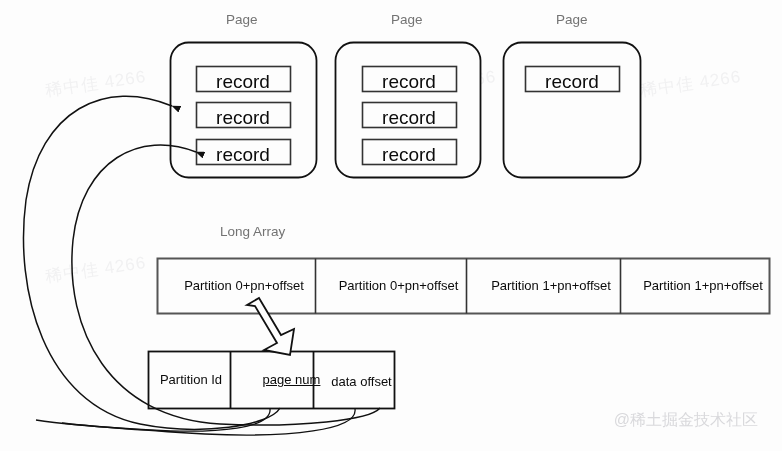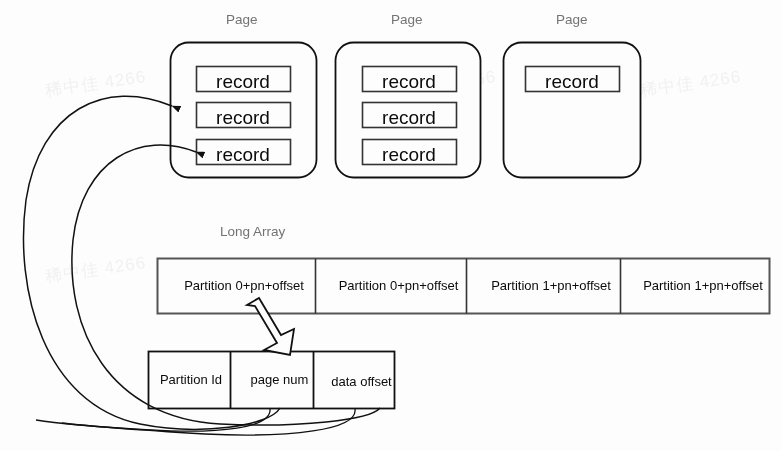--- a/index.html
+++ b/index.html
@@ -142,17 +142,18 @@
   <span class="record-text" style="left:525px; top:72px; width:94px;">record</span>
 
   <span class="lbl" style="left:220px; top:225px;">Long Array</span>
 
   <span class="cell-text" style="left:157px; top:279px; width:158px;">Partition 0+pn+offset</span>
   <span class="cell-text" style="left:315px; top:279px; width:151px;">Partition 0+pn+offset</span>
   <span class="cell-text" style="left:466px; top:279px; width:154px;">Partition 1+pn+offset</span>
   <span class="cell-text" style="left:620px; top:279px; width:150px;">Partition 1+pn+offset</span>
 
   <span class="cell-text" style="left:142px; top:373px; width:82px;">Partition Id</span>
-  <span class="cell-text" style="left:230px; top:373px; width:83px;">page num</span>
+  <span class="cell-text" style="left:242px; top:373px; width:83px;text-decoration:underline;">page num</span>
   <span class="cell-text" style="left:313px; top:375px; width:81px;">data offset</span>
 
+  <span class="wm-main">@稀土掘金技术社区</span>
 
 </div>
 
 </body></html>

